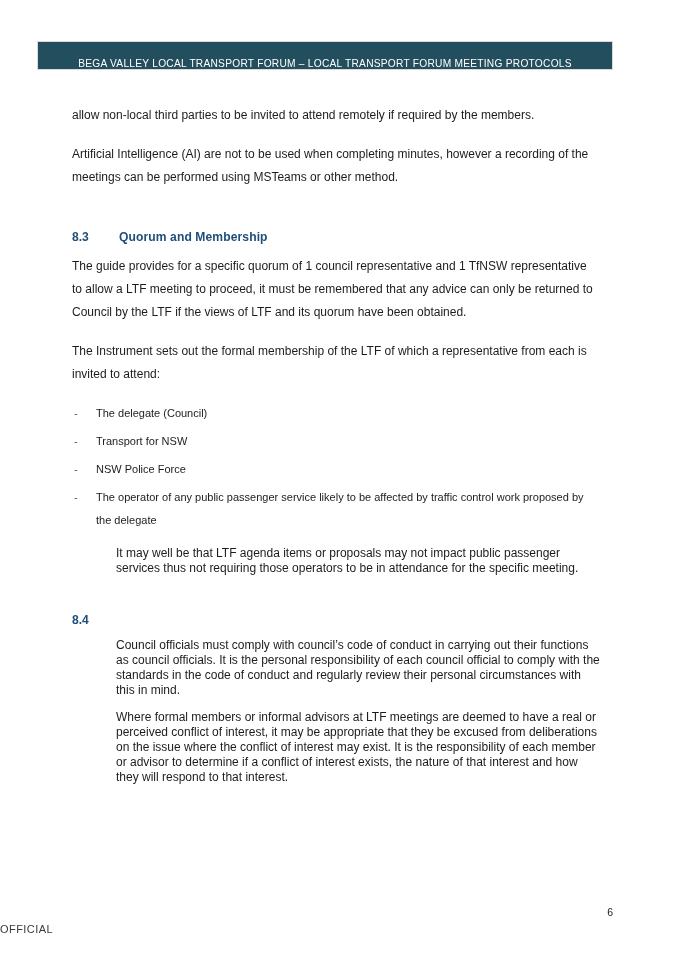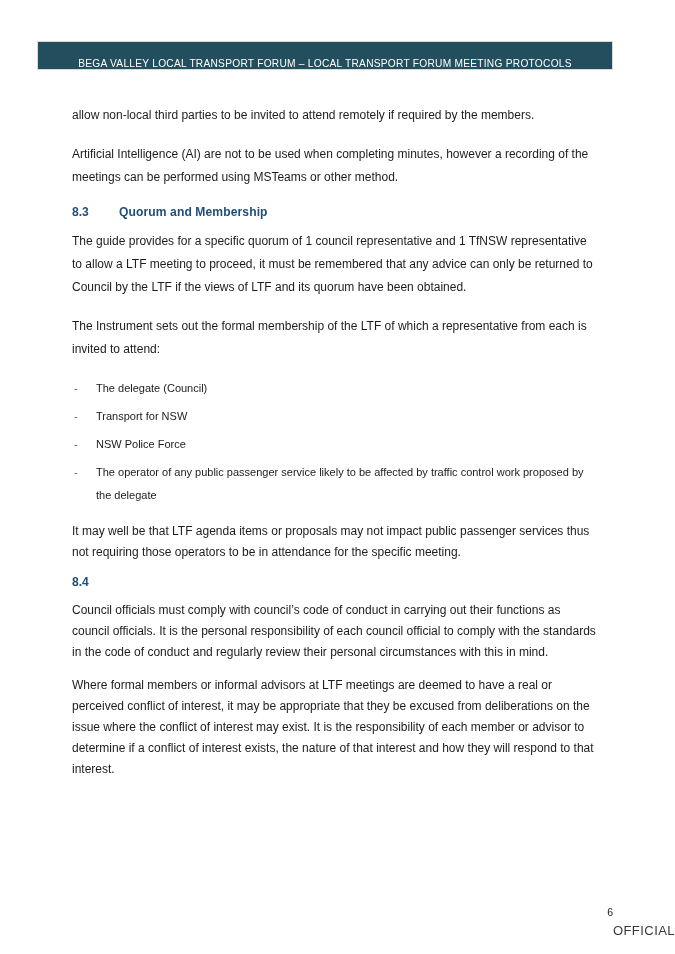--- a/index.html
+++ b/index.html
@@ -54,38 +54,40 @@
   }
 
   p.para {
     margin: 0 0 16px 0;
     font-size: 12px;
     line-height: 23px;
     color: #1c1c1c;
     text-align: left;
   }
   p.para.tight {
-    line-height: 21px;
+    line-height: 15px;
     margin-bottom: 12px;
+    margin-left: 44px;
   }
 
   h2.heading {
     margin: 0 0 11px 0;
     font-size: 12.1px;
     font-weight: bold;
     color: #1f4e79;
     display: flex;
     align-items: baseline;
   }
   h2.heading.spaced-top {
     margin-top: 6px;
   }
   .heading-num {
     width: 47px;
     flex: 0 0 47px;
+    margin-top: 25px;
   }
   .heading-text {
     letter-spacing: 0.1px;
   }
 
   
   ul.bullet-list {
     list-style: none;
     margin: 0 0 17px 0;
     padding: 0;
@@ -136,22 +138,22 @@
     right: 62px;
     top: 906px;
     font-size: 10.5px;
     color: #1c1c1c;
   }
   .official-mark {
     position: absolute;
     left: 0;
     top: 923px;
     width: 675px;
-    text-align: right;
-    font-size: 13px;
+    text-align: left;
+    font-size: 11px;
     letter-spacing: 0.45px;
     color: #3a3a3a;
   }
 </style>
 </head>
 <body>
 
 <div class="page">
 
   <div class="header-banner">

